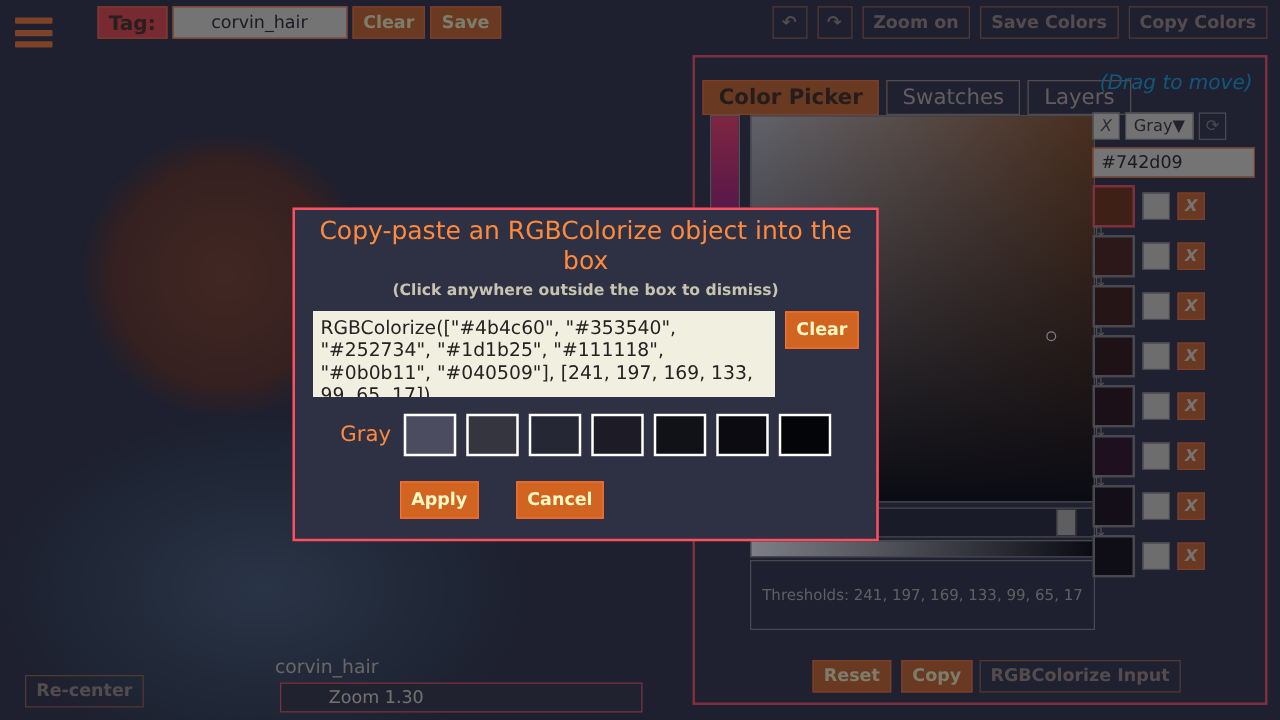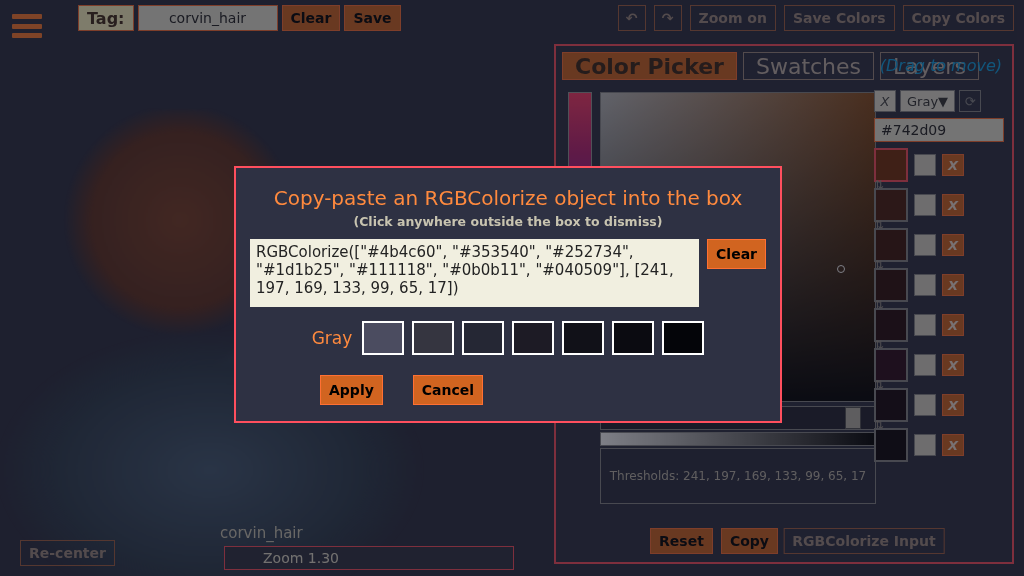--- a/index.html
+++ b/index.html
@@ -1,34 +1,34 @@
 <!DOCTYPE html>
 <html><head>
 <meta charset="utf-8">
 <style>
   * { box-sizing: border-box; margin: 0; padding: 0; font-family: "DejaVu Sans", "Liberation Sans", sans-serif; }
   html, body { width: 1024px; height: 576px; overflow: hidden; background:#2c2d3e; color:#e9e9ef; }
   .dim-overlay { position:absolute; inset:0; background:rgba(20,22,34,0.55); z-index:2; }
-  .btn { display:inline-flex; align-items:center; justify-content:center; height:26px; padding:0 8px; background:#d16420; border:1px solid #ff7033; color:#000000; font-size:14px; font-weight:600; cursor:pointer; }
+  .btn { display:inline-flex; align-items:center; justify-content:center; height:26px; padding:0 8px; background:#d16420; border:1px solid #ff7033; color:#fef9c3; font-size:14px; font-weight:600; cursor:pointer; }
   .btn.hollow { background:transparent; border:1px solid #a56142; color:#a18d80; }
   .field { background:#e8e6d8; border:1px solid #ff7033; color:#222; padding:2px 6px; font-size:14px; }
 
   
   #hamburger { position:absolute; left:12px; top:14px; width:30px; height:24px; display:flex; flex-direction:column; justify-content:space-between; z-index:1; cursor:pointer;}
   #hamburger span{ display:block; height:5px; background:#ff7a2e; border-radius:1px;}
   #tagbar { position:absolute; left:78px; top:5px; display:flex; gap:4px; align-items:center; z-index:1; }
-  #tagbar .taglabel{ background:#fef9c3; color:#402a1a; height:26px; display:flex; align-items:center; padding:0 8px; font-weight:700; border:1px solid #ff7033;}
+  #tagbar .taglabel{ background:#ef4444; color:#402a1a; height:26px; display:flex; align-items:center; padding:0 8px; font-weight:700; border:1px solid #ff7033;}
   #tagbar input{ width:140px; height:26px; text-align:center;}
   #topright { position:absolute; right:10px; top:5px; display:flex; gap:8px; z-index:1;}
   .iconbtn { width:28px; }
 
   
   #panel { position:absolute; right:10px; top:44px; width:460px; height:520px; background:#2e3042; border:2px solid #ff4f5e; z-index:1; }
   #panel-tabs { position:absolute; left:6px; top:6px; display:flex; gap:6px;}
-  #panel-tabs .tab { height:28px; padding:0 12px; display:flex; align-items:center; font-size:22px; border:1px solid #a18d80; color:#c2b3a8; cursor:pointer;}
+  #panel-tabs .tab { height:28px; padding:0 12px; display:flex; align-items:center; font-size:17px; border:1px solid #a18d80; color:#c2b3a8; cursor:pointer;margin-top:12px;}
   #panel-tabs .tab.active{ background:#d16420; color:#3a2514; border-color:#ff7033; font-weight:700;}
   #drag-label { position:absolute; right:10px; top:10px; color:#0ea5e9; font-style:italic; font-size:16px;}
   
   #hue { position:absolute; left:12px; top:46px; width:24px; height:310px; border:1px solid #999; background:
     linear-gradient(to bottom,#ff3a66 0%,#b82074 20%,#6b1fb8 43%,#0c0b1a 62%,#0b0b0b 100%);}
   
   #sv { position:absolute; left:44px; top:46px; width:276px; height:310px; border:1px solid #888;
         background:
           linear-gradient(to bottom, rgba(0,0,0,0), #000),
           linear-gradient(to right, #bfbfbf, #8a4c1a);
@@ -51,21 +51,21 @@
   .swrow .link{ width:22px; height:22px; border:1px solid #888; background:#dcd8cb; display:flex; align-items:center; justify-content:center;}
   .swrow .xx{ width:22px; height:22px; background:#d16420; border:1px solid #ff7033; color:#f2e2d4; display:flex; align-items:center; justify-content:center; font-style:italic; font-weight:700; font-size:13px;}
   .tinyarrow{ align-self:flex-end; margin-right:64px; color:#9a938a; font-size:12px; line-height:6px; height:6px;}
 
   
   #recenter{ position:absolute; left:20px; bottom:10px; z-index:1; }
   #bl-label{ position:absolute; left:220px; bottom:34px; color:#cfcab7; font-size:15px; z-index:1;}
   #zoom{ position:absolute; left:224px; bottom:6px; width:290px; height:24px; background:#2f3140; border:1px solid #ff4f5e; display:flex; align-items:center; padding-left:38px; color:#e6e0ce; font-size:14px; z-index:1;}
 
   
-  #modal { position:absolute; z-index:5; left:234px; top:166px; width:548px; background:#2e3143; border:2px solid #ff4f5e; padding:18px 14px 16px;}
+  #modal { position:absolute; z-index:5; left:234px; top:166px; width:469px; background:#2e3143; border:2px solid #ff4f5e; padding:4px 14px 16px;}
   #modal h2{ color:#ff8a3e; font-weight:400; font-size:20px; text-align:center; margin-bottom:4px;}
   #modal .hint{ text-align:center; color:#c8c4b0; font-size:12.5px; margin-bottom:10px;font-weight:bold;}
   #modal .row{ display:flex; gap:8px; align-items:flex-start;}
   #modal textarea{ flex:1; height:68px; background:#f1efe0; border:none; color:#232323; font-size:15px; padding:4px 6px; resize:none; font-family:inherit;}
   #modal .swatchrow{ display:flex; gap:8px; margin:14px 0 20px; align-items:center; justify-content:center;}
   #modal .swatchrow .lb{ color:#ff8a3e; font-size:17px; margin-right:2px;}
   #modal .swatchrow .msw{ width:42px; height:34px; border:2px solid #fff;}
   #modal .btns{ display:flex; gap:30px; justify-content:flex-start; padding-left:70px;}
 
   

